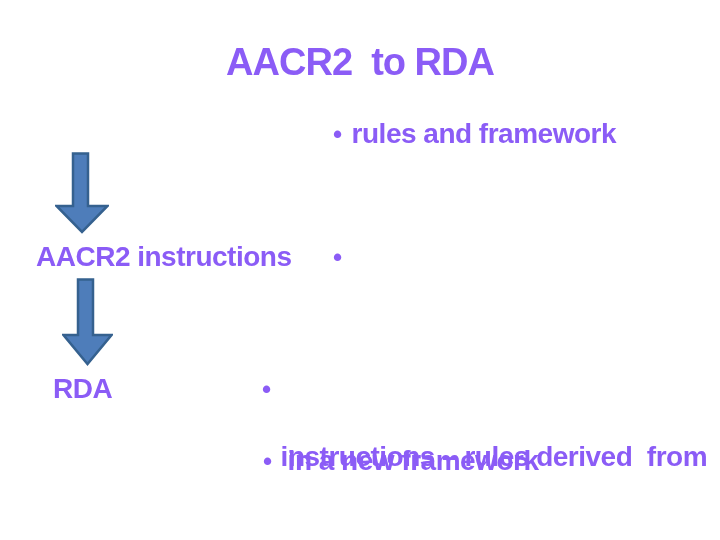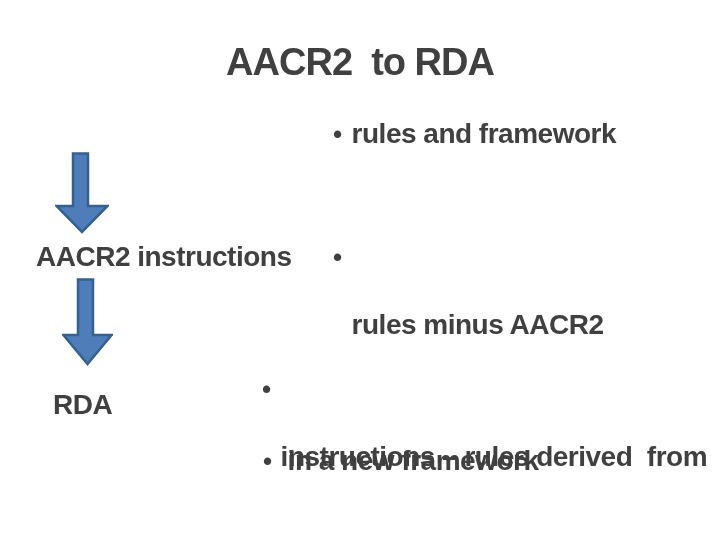--- a/index.html
+++ b/index.html
@@ -4,21 +4,21 @@
 <style>
   html, body { margin: 0; padding: 0; background: #888; }
   #slide {
     position: relative;
     width: 720px;
     height: 540px;
     background: #FFFFFF;
     overflow: hidden;
     font-family: "Liberation Sans", sans-serif;
     font-weight: bold;
-    color: #404040;
+    color: #8b5cf6;
   }
   .title {
     position: absolute;
     top: 42px;
     left: 0;
     width: 720px;
     text-align: center;
     font-size: 38px;
     line-height: 1.1;
     letter-spacing: -1px;
@@ -26,21 +26,21 @@
   }
   .stage-label {
     position: absolute;
     font-size: 28px;
     line-height: 34px;
     letter-spacing: -0.5px;
     white-space: pre;
   }
   .stage1 { left: 38px;  top: 117px; }
   .stage2 { left: 36px;  top: 240px; }
-  .stage3 { left: 53px;  top: 388px; }
+  .stage3 { left: 53px;  top: 372px; }
   .arrow {
     position: absolute;
   }
   .arrow1 { left: 55px; top: 152px; }
   .arrow2 { left: 62px; top: 278px; }
   .arrow polygon { stroke: #35618F; stroke-width: 2.5; stroke-linejoin: miter; }
   .bullet {
     position: absolute;
     display: flex;
     align-items: flex-start;
@@ -82,21 +82,20 @@
   <div class="stage-label stage3">RDA</div>
 
   <div class="bullet bullet1">
     <span class="dot">•</span>
     <span class="lines">rules and framework</span>
   </div>
 
   <div class="bullet bullet2">
     <span class="dot">•</span>
     <span class="lines">
-      <div class="line1">rules minus AACR2</div>
     </span>
   </div>
 
   <div class="bullet bullet3">
     <span class="dot">•</span>
     <span class="lines">
       <div class="line1">instructions – rules derived  from</div>
       
     </span>
   </div>

